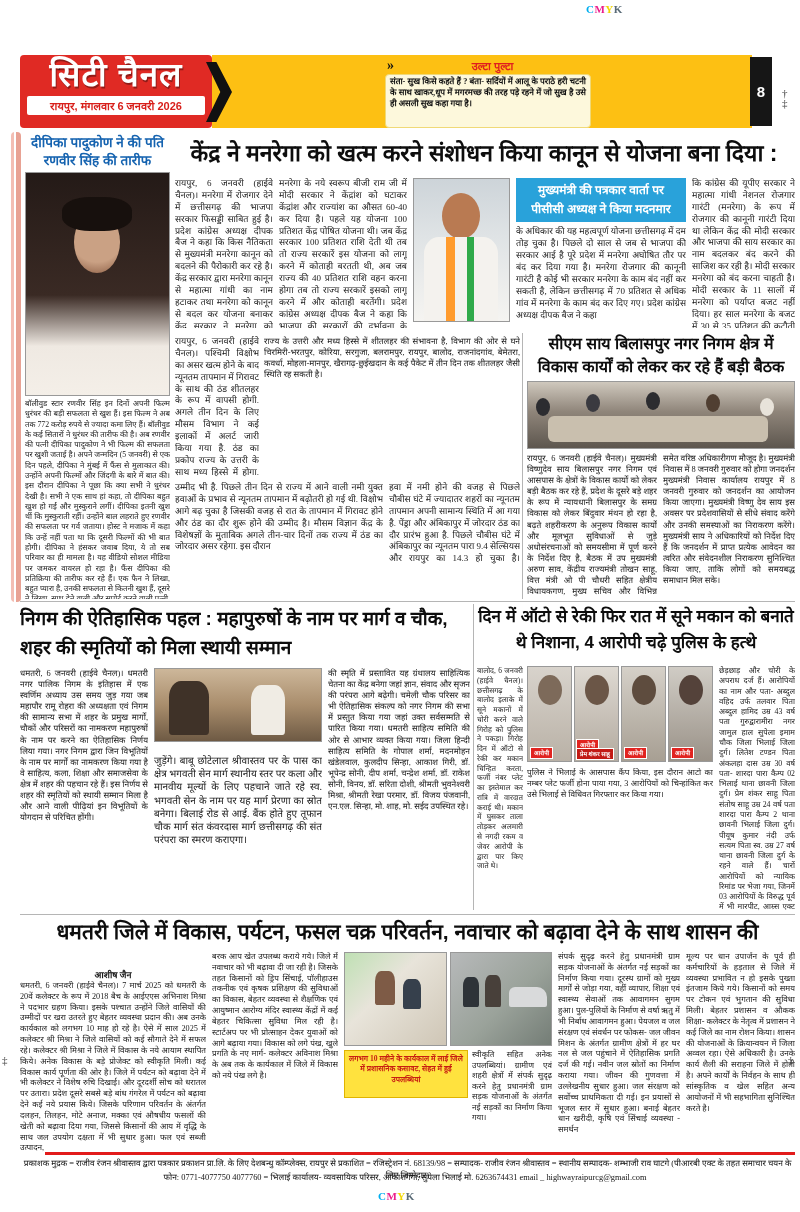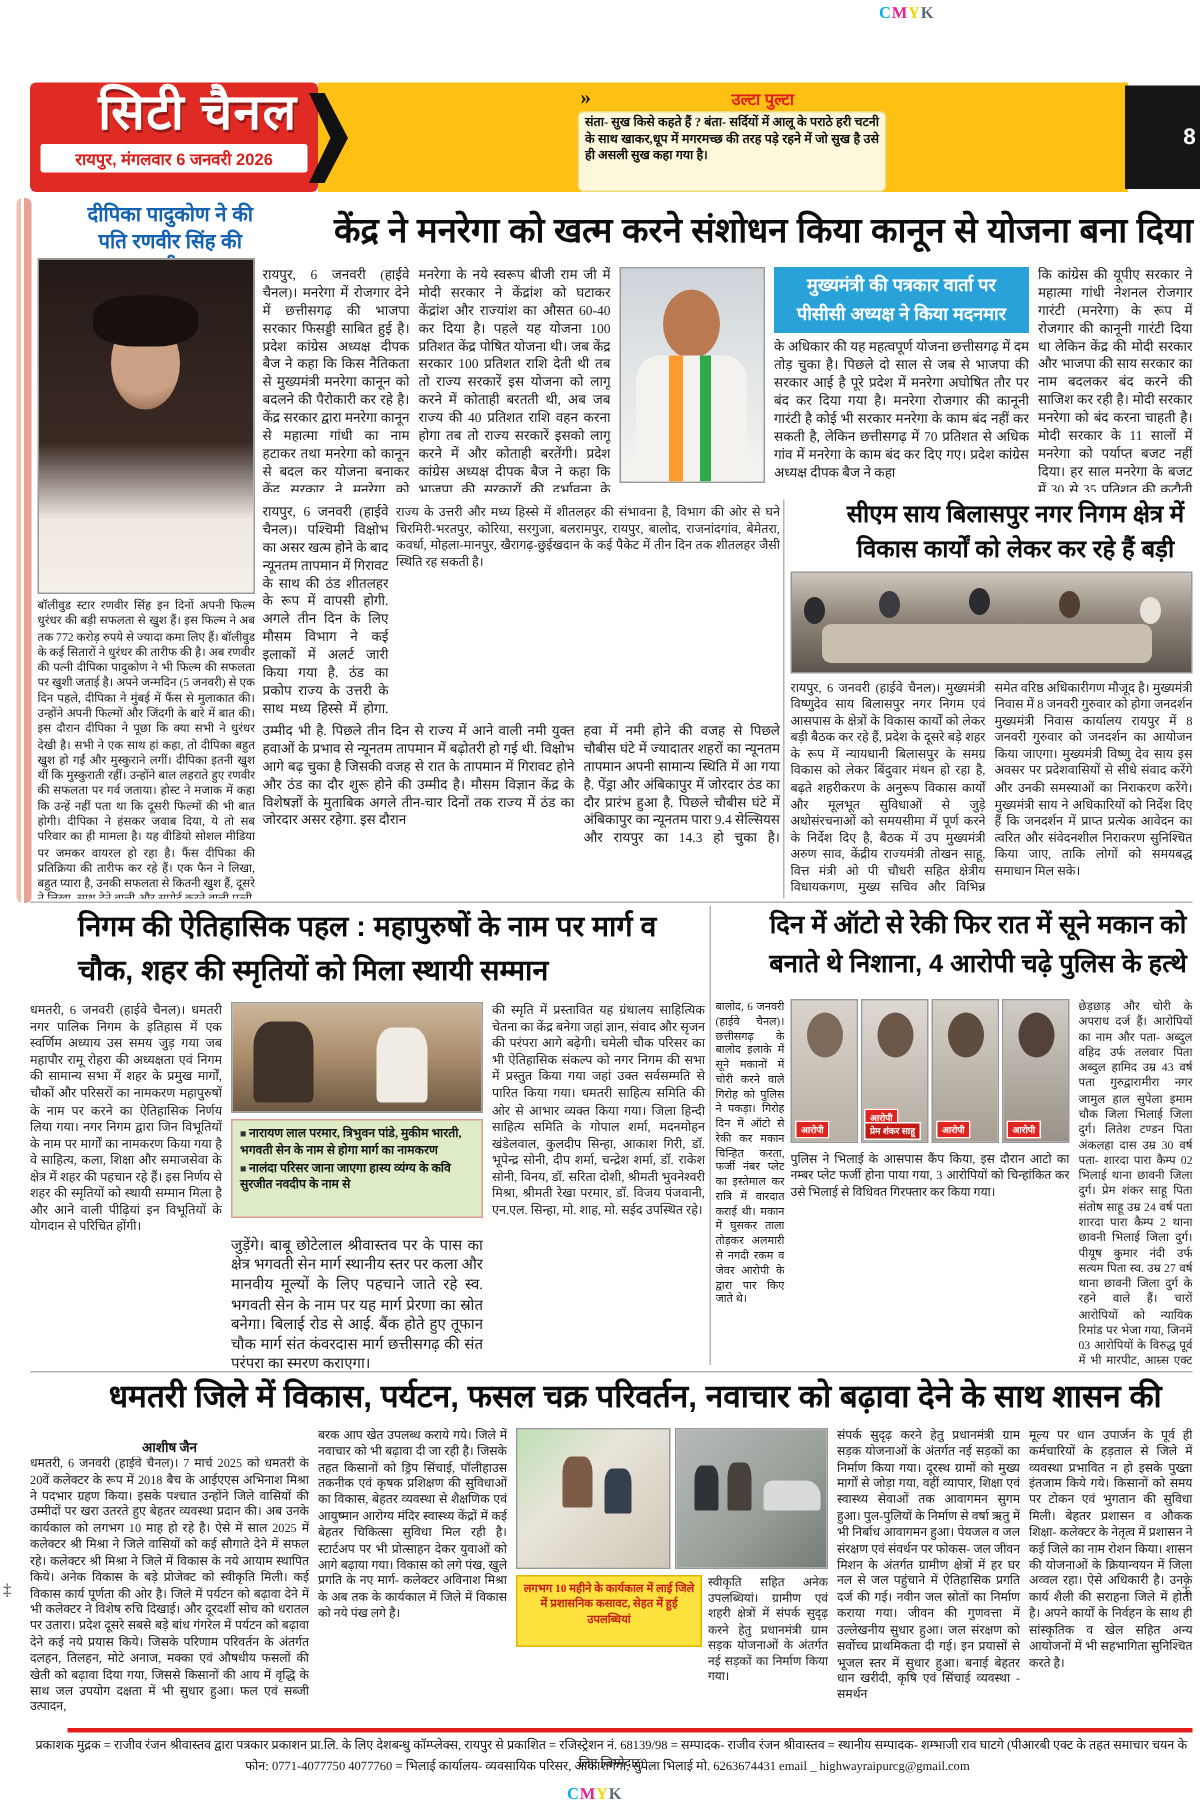--- a/index.html
+++ b/index.html
@@ -1,19 +1,19 @@
 <!DOCTYPE html>
 <html lang="hi"><head>
 <meta charset="utf-8">
 <style>
   html,body{margin:0;padding:0;}
   body{width:800px;height:1212px;background:#ffffff;position:relative;
        font-family:"Liberation Serif","DejaVu Serif",serif;color:#1a1a1a;overflow:hidden;}
   .abs{position:absolute;}
-  .sans{font-family:"Liberation Sans","DejaVu Sans",sans-serif;padding-left:32px;}
+  .sans{font-family:"Liberation Sans","DejaVu Sans",sans-serif;}
   .col{font-size:9px;line-height:1.32;text-align:justify;overflow:hidden;}
   .hl{font-weight:bold;color:#0d0d0d;overflow:hidden;}
   .crop{color:#333;font-size:11px;line-height:10px;}
   
   .mast-red{left:20px;top:55px;width:192px;height:73px;background:#e02a24;border-radius:4px;z-index:3;text-align:center;}
   .mast-title{color:#fff;font-size:33px;font-weight:bold;line-height:40px;letter-spacing:1px;text-shadow:1px 2px 0 rgba(0,0,0,.35);}
   .mast-date{background:#fff;color:#d81f1a;font-size:11px;font-weight:bold;margin:1px 7px 0 7px;border-radius:2px;padding:2px 0;}
   .mast-chev{left:206px;top:62px;width:26px;height:60px;background:#111;
      clip-path:polygon(0 0,40% 0,100% 50%,40% 100%,0 100%,55% 50%);z-index:4;}
   .yellow-band{left:212px;top:55px;width:540px;height:73px;background:#fdc013;z-index:1;}
@@ -135,24 +135,20 @@
 
 <div class="abs" style="left:20px;top:604px;width:450px;height:308px;">
   <div class="hl sans" style="font-size:19px;line-height:1.55;height:60px;">निगम की ऐतिहासिक पहल : महापुरुषों के नाम पर मार्ग व चौक, शहर की स्मृतियों को मिला स्थायी सम्मान</div>
   <div style="display:flex;gap:6px;margin-top:4px;">
     <div class="col" style="width:128px;height:240px;font-size:8.4px;">धमतरी, 6 जनवरी (हाईवे चैनल)। धमतरी नगर पालिक निगम के इतिहास में एक स्वर्णिम अध्याय उस समय जुड़ गया जब महापौर रामू रोहरा की अध्यक्षता एवं निगम की सामान्य सभा में शहर के प्रमुख मार्गों, चौकों और परिसरों का नामकरण महापुरुषों के नाम पर करने का ऐतिहासिक निर्णय लिया गया। नगर निगम द्वारा जिन विभूतियों के नाम पर मार्गों का नामकरण किया गया है वे साहित्य, कला, शिक्षा और समाजसेवा के क्षेत्र में शहर की पहचान रहे हैं। इस निर्णय से शहर की स्मृतियों को स्थायी सम्मान मिला है और आने वाली पीढ़ियां इन विभूतियों के योगदान से परिचित होंगी।</div>
     <div style="width:168px;">
       <div class="ph" style="height:72px;background:linear-gradient(180deg,#cdb79a 0%,#a98d6c 50%,#6e5a44 100%);">
         <span class="head-sil" style="left:14px;top:12px;width:40px;height:54px;background:#3f3228;border-radius:30% 30% 8% 8%;"></span>
         <span class="head-sil" style="left:96px;top:16px;width:34px;height:50px;background:#f0ece4;border-radius:30% 30% 8% 8%;"></span>
       </div>
-      <div class="green-box" style="margin-top:4px;height:58px;">
-        <span class="bl">नारायण लाल परमार, त्रिभुवन पांडे, मुकीम भारती, भगवती सेन के नाम से होगा मार्ग का नामकरण</span>
-        <span class="bl">नालंदा परिसर जाना जाएगा हास्य व्यंग्य के कवि सुरजीत नवदीप के नाम से</span>
-      </div>
       <div class="col" style="height:92px;margin-top:12px;font-size:10px;">जुड़ेंगे। बाबू छोटेलाल श्रीवास्तव पर के पास का क्षेत्र भगवती सेन मार्ग स्थानीय स्तर पर कला और मानवीय मूल्यों के लिए पहचाने जाते रहे स्व. भगवती सेन के नाम पर यह मार्ग प्रेरणा का स्रोत बनेगा। बिलाई रोड से आई. बैंक होते हुए तूफान चौक मार्ग संत कंवरदास मार्ग छत्तीसगढ़ की संत परंपरा का स्मरण कराएगा।</div>
     </div>
     <div class="col" style="flex:1;height:240px;font-size:8.4px;">की स्मृति में प्रस्तावित यह ग्रंथालय साहित्यिक चेतना का केंद्र बनेगा जहां ज्ञान, संवाद और सृजन की परंपरा आगे बढ़ेगी। चमेली चौक परिसर का भी ऐतिहासिक संकल्प को नगर निगम की सभा में प्रस्तुत किया गया जहां उक्त सर्वसम्मति से पारित किया गया। धमतरी साहित्य समिति की ओर से आभार व्यक्त किया गया। जिला हिन्दी साहित्य समिति के गोपाल शर्मा, मदनमोहन खंडेलवाल, कुलदीप सिन्हा, आकाश गिरी, डॉ. भूपेन्द्र सोनी, दीप शर्मा, चन्द्रेश शर्मा, डॉ. राकेश सोनी, विनय, डॉ. सरिता दोशी, श्रीमती भुवनेश्वरी मिश्रा, श्रीमती रेखा परमार, डॉ. विजय पंजवानी, एन.एल. सिन्हा, मो. शाह, मो. सईद उपस्थित रहे।</div>
   </div>
 </div>
 
 <div class="abs vrule" style="left:473px;top:604px;height:306px;"></div>
 
 <div class="abs" style="left:477px;top:604px;width:318px;height:308px;">
   <div class="hl sans" style="font-size:17px;line-height:1.55;height:58px;text-align:center;">दिन में ऑटो से रेकी फिर रात में सूने मकान को बनाते थे निशाना, 4 आरोपी चढ़े पुलिस के हत्थे</div>
@@ -180,21 +176,21 @@
     <div class="col abs" style="left:50px;top:102px;width:186px;height:144px;font-size:8.2px;">पुलिस ने भिलाई के आसपास कैंप किया, इस दौरान आटो का नम्बर प्लेट फर्जी होना पाया गया, 3 आरोपियों को चिन्हांकित कर उसे भिलाई से विधिवत गिरफ्तार कर किया गया।</div>
     <div class="col abs" style="left:242px;top:0;width:76px;height:246px;font-size:7.8px;">छेड़छाड़ और चोरी के अपराध दर्ज हैं। आरोपियों का नाम और पता- अब्दुल वहिद उर्फ तलवार पिता अब्दुल हामिद उम्र 43 वर्ष पता गुरुद्वारामीरा नगर जामुल हाल सुपेला इमाम चौक जिला भिलाई जिला दुर्ग। लितेश टण्डन पिता अंकलहा दास उम्र 30 वर्ष पता- शारदा पारा कैम्प 02 भिलाई थाना छावनी जिला दुर्ग। प्रेम शंकर साहू पिता संतोष साहू उम्र 24 वर्ष पता शारदा पारा कैम्प 2 थाना छावनी भिलाई जिला दुर्ग। पीयूष कुमार नंदी उर्फ सत्यम पिता स्व. उम्र 27 वर्ष थाना छावनी जिला दुर्ग के रहने वाले हैं। चारों आरोपियों को न्यायिक रिमांड पर भेजा गया, जिनमें 03 आरोपियों के विरुद्ध पूर्व में भी मारपीट, आम्र्स एक्ट के प्रकरण दर्ज हैं।</div>
   </div>
 </div>
 
 <div class="abs hrule" style="left:20px;top:914px;width:775px;"></div>
 
 <div class="abs" style="left:20px;top:916px;width:775px;height:232px;">
   <div class="hl sans" style="font-size:21px;height:32px;text-align:center;line-height:32px;">धमतरी जिले में विकास, पर्यटन, फसल चक्र परिवर्तन, नवाचार को बढ़ावा देने के साथ शासन की योजनाओं के क्रियान्वयन में सफल हो रहे कलेक्टर</div>
   <div style="position:relative;height:196px;margin-top:4px;">
-    <div class="abs" style="left:0;top:6px;width:186px;">
+    <div class="abs" style="left:0;top:16px;width:186px;">
       <div style="text-align:center;font-weight:bold;font-size:9px;">आशीष जैन</div>
       <div class="col" style="height:182px;font-size:8.2px;">धमतरी, 6 जनवरी (हाईवे चैनल)। 7 मार्च 2025 को धमतरी के 20वें कलेक्टर के रूप में 2018 बैच के आईएएस अभिनाश मिश्रा ने पदभार ग्रहण किया। इसके पश्चात उन्होंने जिले वासियों की उम्मीदों पर खरा उतरते हुए बेहतर व्यवस्था प्रदान की। अब उनके कार्यकाल को लगभग 10 माह हो रहे है। ऐसे में साल 2025 में कलेक्टर श्री मिश्रा ने जिले वासियों को कई सौगाते देने में सफल रहे। कलेक्टर श्री मिश्रा ने जिले में विकास के नये आयाम स्थापित किये। अनेक विकास के बड़े प्रोजेक्ट को स्वीकृति मिली। कई विकास कार्य पूर्णता की ओर है। जिले में पर्यटन को बढ़ावा देने में भी कलेक्टर ने विशेष रुचि दिखाई। और दूरदर्शी सोच को धरातल पर उतारा। प्रदेश दूसरे सबसे बड़े बांध गंगरेल में पर्यटन को बढ़ावा देने कई नये प्रयास किये। जिसके परिणाम परिवर्तन के अंतर्गत दलहन, तिलहन, मोटे अनाज, मक्का एवं औषधीय फसलों की खेती को बढ़ावा दिया गया, जिससे किसानों की आय में वृद्धि के साथ जल उपयोग दक्षता में भी सुधार हुआ। फल एवं सब्जी उत्पादन,</div>
     </div>
     <div class="col abs" style="left:192px;top:0;width:126px;height:196px;font-size:8.2px;">बरक आप खेत उपलब्ध कराये गये। जिले में नवाचार को भी बढ़ावा दी जा रही है। जिसके तहत किसानों को ड्रिप सिंचाई, पॉलीहाउस तकनीक एवं कृषक प्रशिक्षण की सुविधाओं का विकास, बेहतर व्यवस्था से शैक्षणिक एवं आयुष्मान आरोग्य मंदिर स्वास्थ्य केंद्रों में कई बेहतर चिकित्सा सुविधा मिल रही है। स्टार्टअप पर भी प्रोत्साहन देकर युवाओं को आगे बढ़ाया गया। विकास को लगे पंख, खुले प्रगति के नए मार्ग- कलेक्टर अविनाश मिश्रा के अब तक के कार्यकाल में जिले में विकास को नये पंख लगे है।</div>
     <div class="abs" style="left:324px;top:0;width:208px;height:196px;">
       <div style="display:flex;gap:3px;height:94px;">
         <div class="ph" style="flex:1;background:linear-gradient(135deg,#bfe0b4 0%,#e8e4da 40%,#cfc6b6 100%);">
           <span class="head-sil" style="left:30px;top:18px;width:20px;height:34px;background:#7e5b46;border-radius:30% 30% 8% 8%;"></span>
           <span class="head-sil" style="left:58px;top:26px;width:18px;height:30px;background:#36404c;border-radius:30% 30% 8% 8%;"></span>
         </div>

